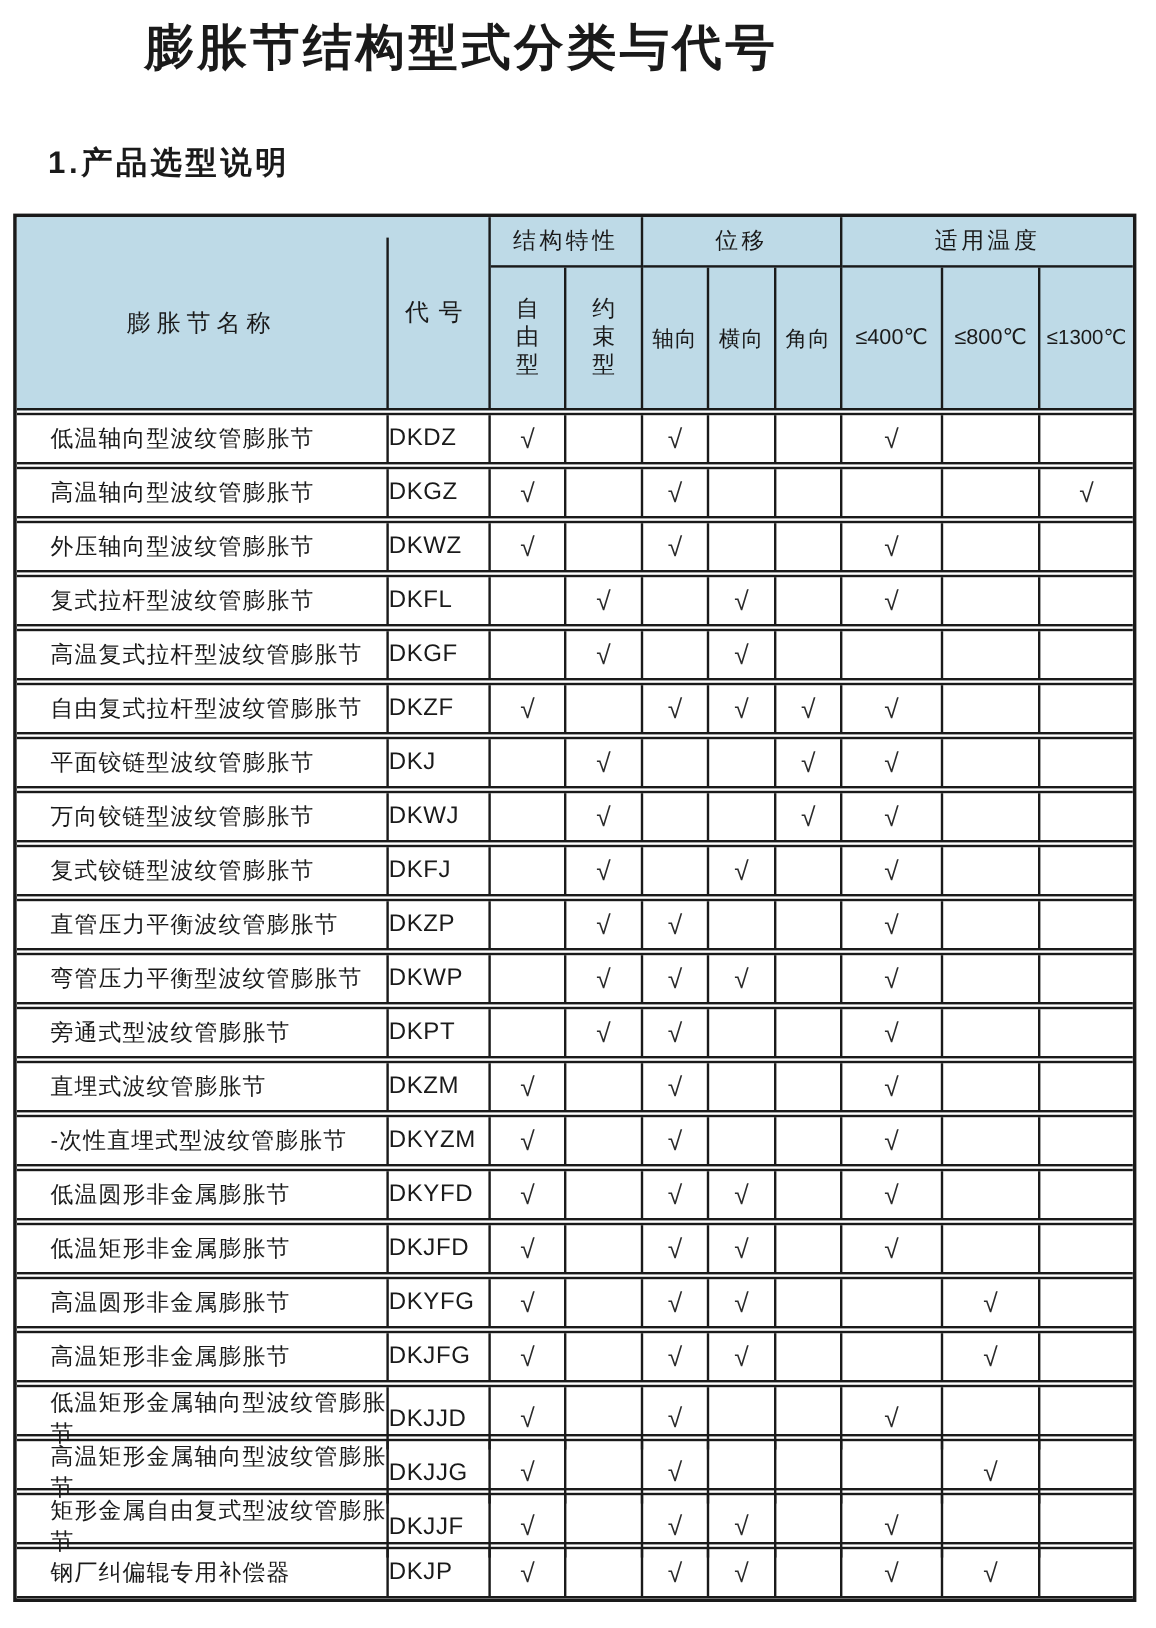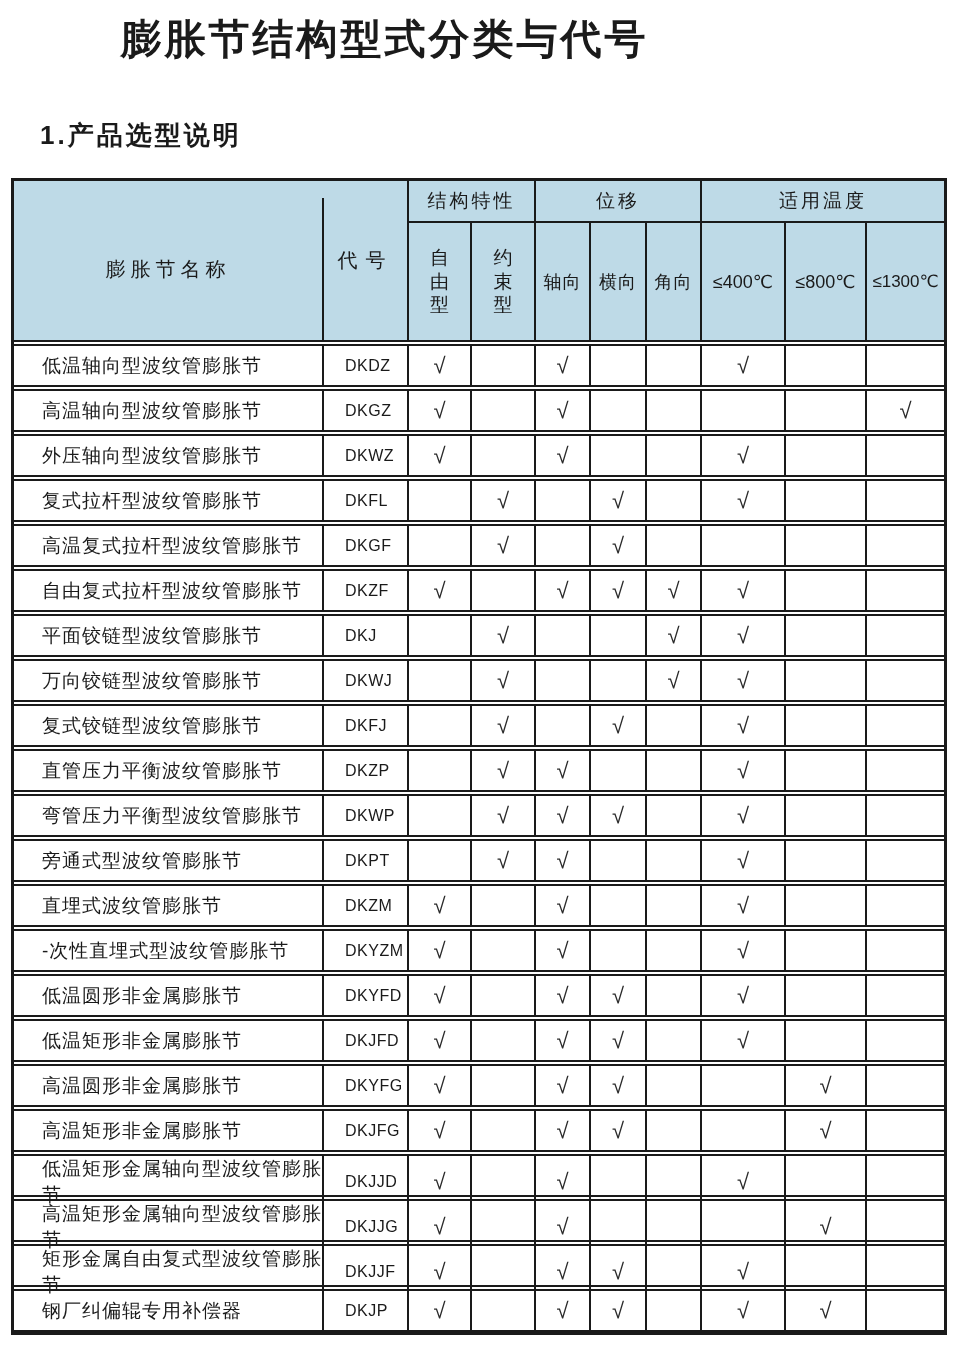--- a/index.html
+++ b/index.html
@@ -43,21 +43,21 @@
   .t-lbl{font-size:18px;letter-spacing:0;text-align:right;}
   .t-sm{font-size:17px;}
   .row{
     display:grid;grid-template-columns:var(--cols);height:43px;
     border-top:2px solid var(--bc);border-bottom:2px solid var(--bc);
     margin-top:2px;box-sizing:border-box;background:#fff;
   }
   .row .c{border-right:2px solid var(--bc);}
   .row .c:last-child{border-right:none;}
   .cell-name{justify-content:flex-start;padding-left:28px;font-size:19px;letter-spacing:1px;}
-  .cell-code{justify-content:flex-start;padding-left:21px;font-size:16px;letter-spacing:0.5px;}
+  .cell-code{justify-content:flex-start;padding-left:0;font-size:20px;letter-spacing:0.5px;}
   .check-mark{font-size:22px;color:#2b2b2b;}
 </style>
 </head>
 <body>
 
 <main>
 
   <h1 class="title">膨胀节结构型式分类与代号</h1>
 
   <h2 class="section-heading">1.产品选型说明</h2>

